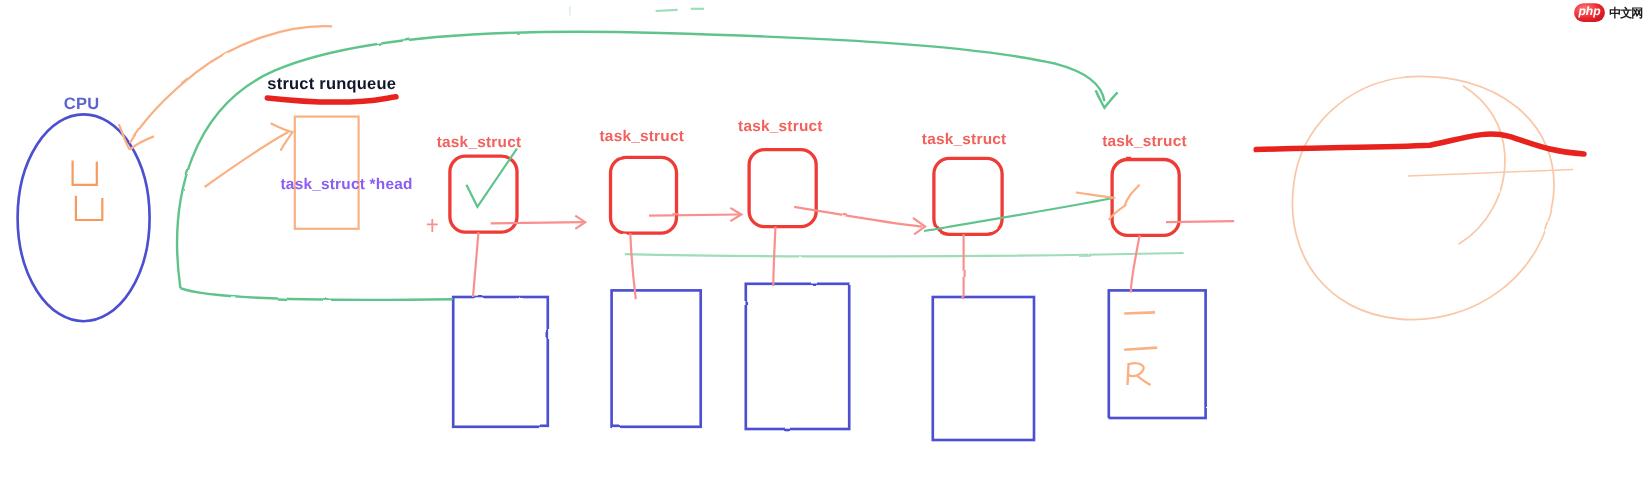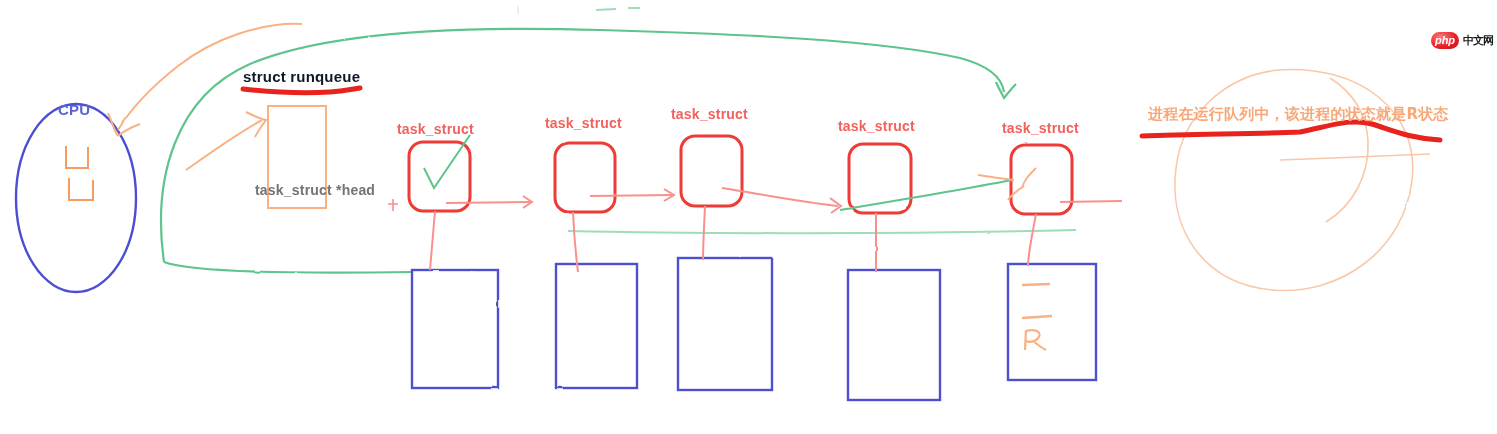--- a/index.html
+++ b/index.html
@@ -1,26 +1,26 @@
 <!DOCTYPE html>
 <html><head>
 <meta charset="utf-8">
 <style>
   html,body{margin:0;padding:0;background:#fff;}
   body{font-family:"Liberation Sans","DejaVu Sans",sans-serif;}
   #canvas{position:relative;width:1497px;height:434px;background:#ffffff;overflow:hidden;}
   #sketch{position:absolute;left:0;top:0;width:1497px;height:434px;}
   .lbl{position:absolute;white-space:nowrap;font-weight:700;letter-spacing:.2px;}
-  .lbl-cpu{color:#5b63d3;font-size:15px;left:58px;top:101px;text-align:center;}
+  .lbl-cpu{color:#5b63d3;font-size:15px;left:58px;top:86px;text-align:center;}
   .lbl-rq{color:#0f172a;font-size:15px;left:243px;top:68px;}
-  .lbl-head{color:#737373;font-size:14px;left:255px;top:159px;margin-top:23px;}
+  .lbl-head{color:#8b5cf6;font-size:14px;left:255px;top:159px;}
   .lbl-ts{color:#f2615c;font-size:14px;}
   .lbl-cn{color:#f8a878;font-size:15px;left:1148px;top:105px;font-family:"DejaVu Sans",sans-serif;}
   
-  #wm{position:absolute;right:4px;top:3px;display:flex;align-items:center;gap:4px;margin-top:29px;}
+  #wm{position:absolute;right:4px;top:3px;display:flex;align-items:center;gap:4px;}
   #wm .php{width:28px;height:17px;border-radius:9px;
      background:radial-gradient(ellipse at 35% 30%,#ff7a7a 0%,#e8202a 55%,#b4141c 100%);
      color:#fff;font-size:11px;font-weight:700;font-style:italic;
      display:flex;align-items:center;justify-content:center;line-height:1;}
   #wm .cn{color:#1b1b1b;font-size:11px;font-weight:700;font-family:"DejaVu Sans",sans-serif;letter-spacing:-1px;}
 </style>
 </head>
 <body>
 
 <div id="canvas">
@@ -118,20 +118,19 @@
   <div class="lbl lbl-rq">struct runqueue</div>
 
   <div class="lbl lbl-head" style="width:122px;overflow:hidden;">task_struct *head</div>
 
   <div class="lbl lbl-ts" style="left:397px;top:121px;">task_struct</div>
   <div class="lbl lbl-ts" style="left:545px;top:115px;">task_struct</div>
   <div class="lbl lbl-ts" style="left:671px;top:106px;">task_struct</div>
   <div class="lbl lbl-ts" style="left:838px;top:118px;">task_struct</div>
   <div class="lbl lbl-ts" style="left:1002px;top:120px;">task_struct</div>
 
-  <div class="lbl lbl-cn">进程在运行队列中，该进程的状态就是R状态</div>
 
   <div id="wm">
     <span class="php">php</span>
     <span class="cn">中文网</span>
   </div>
 
 </div>
 
 </body></html>

